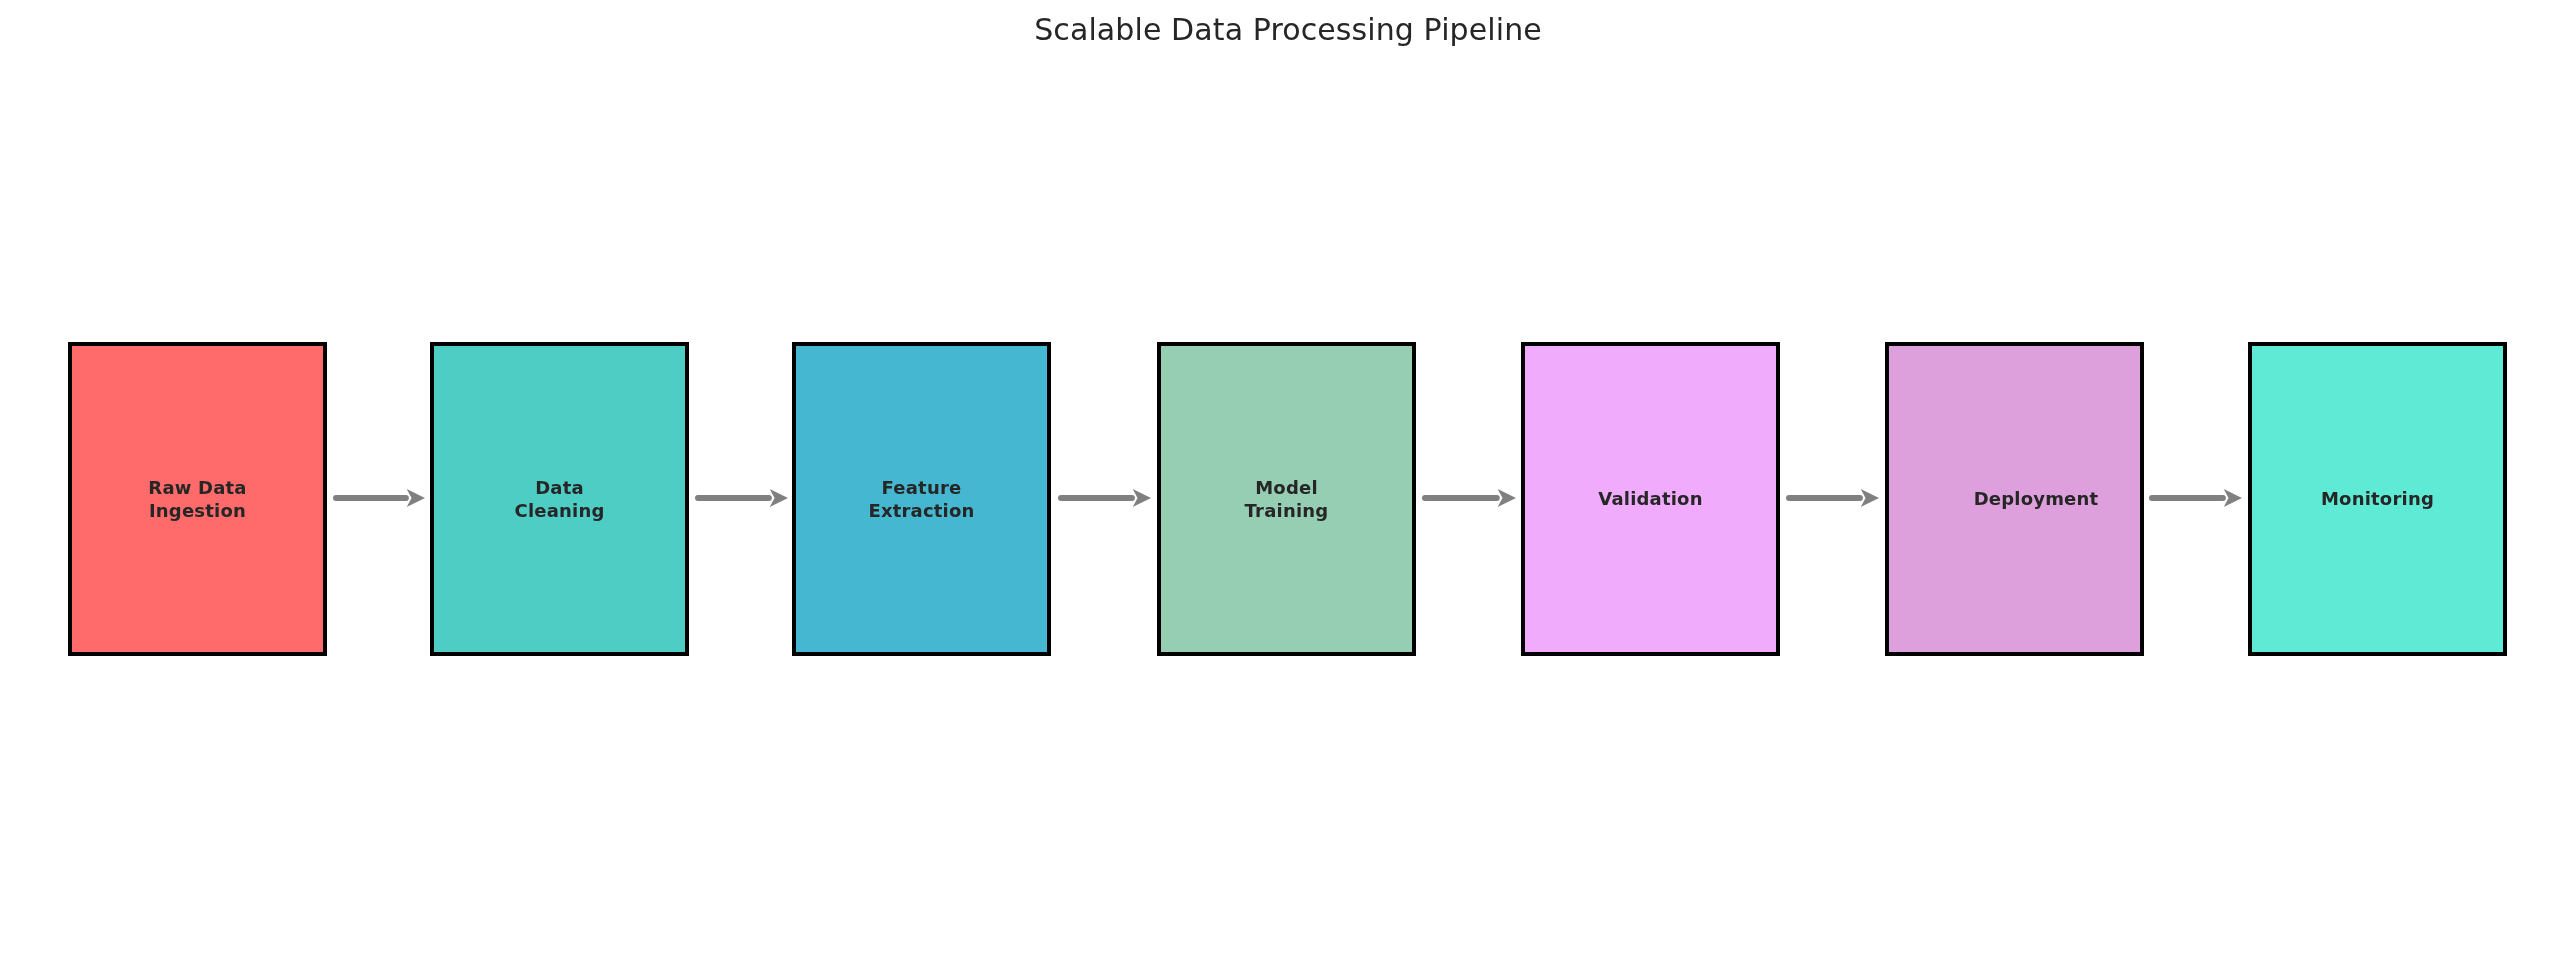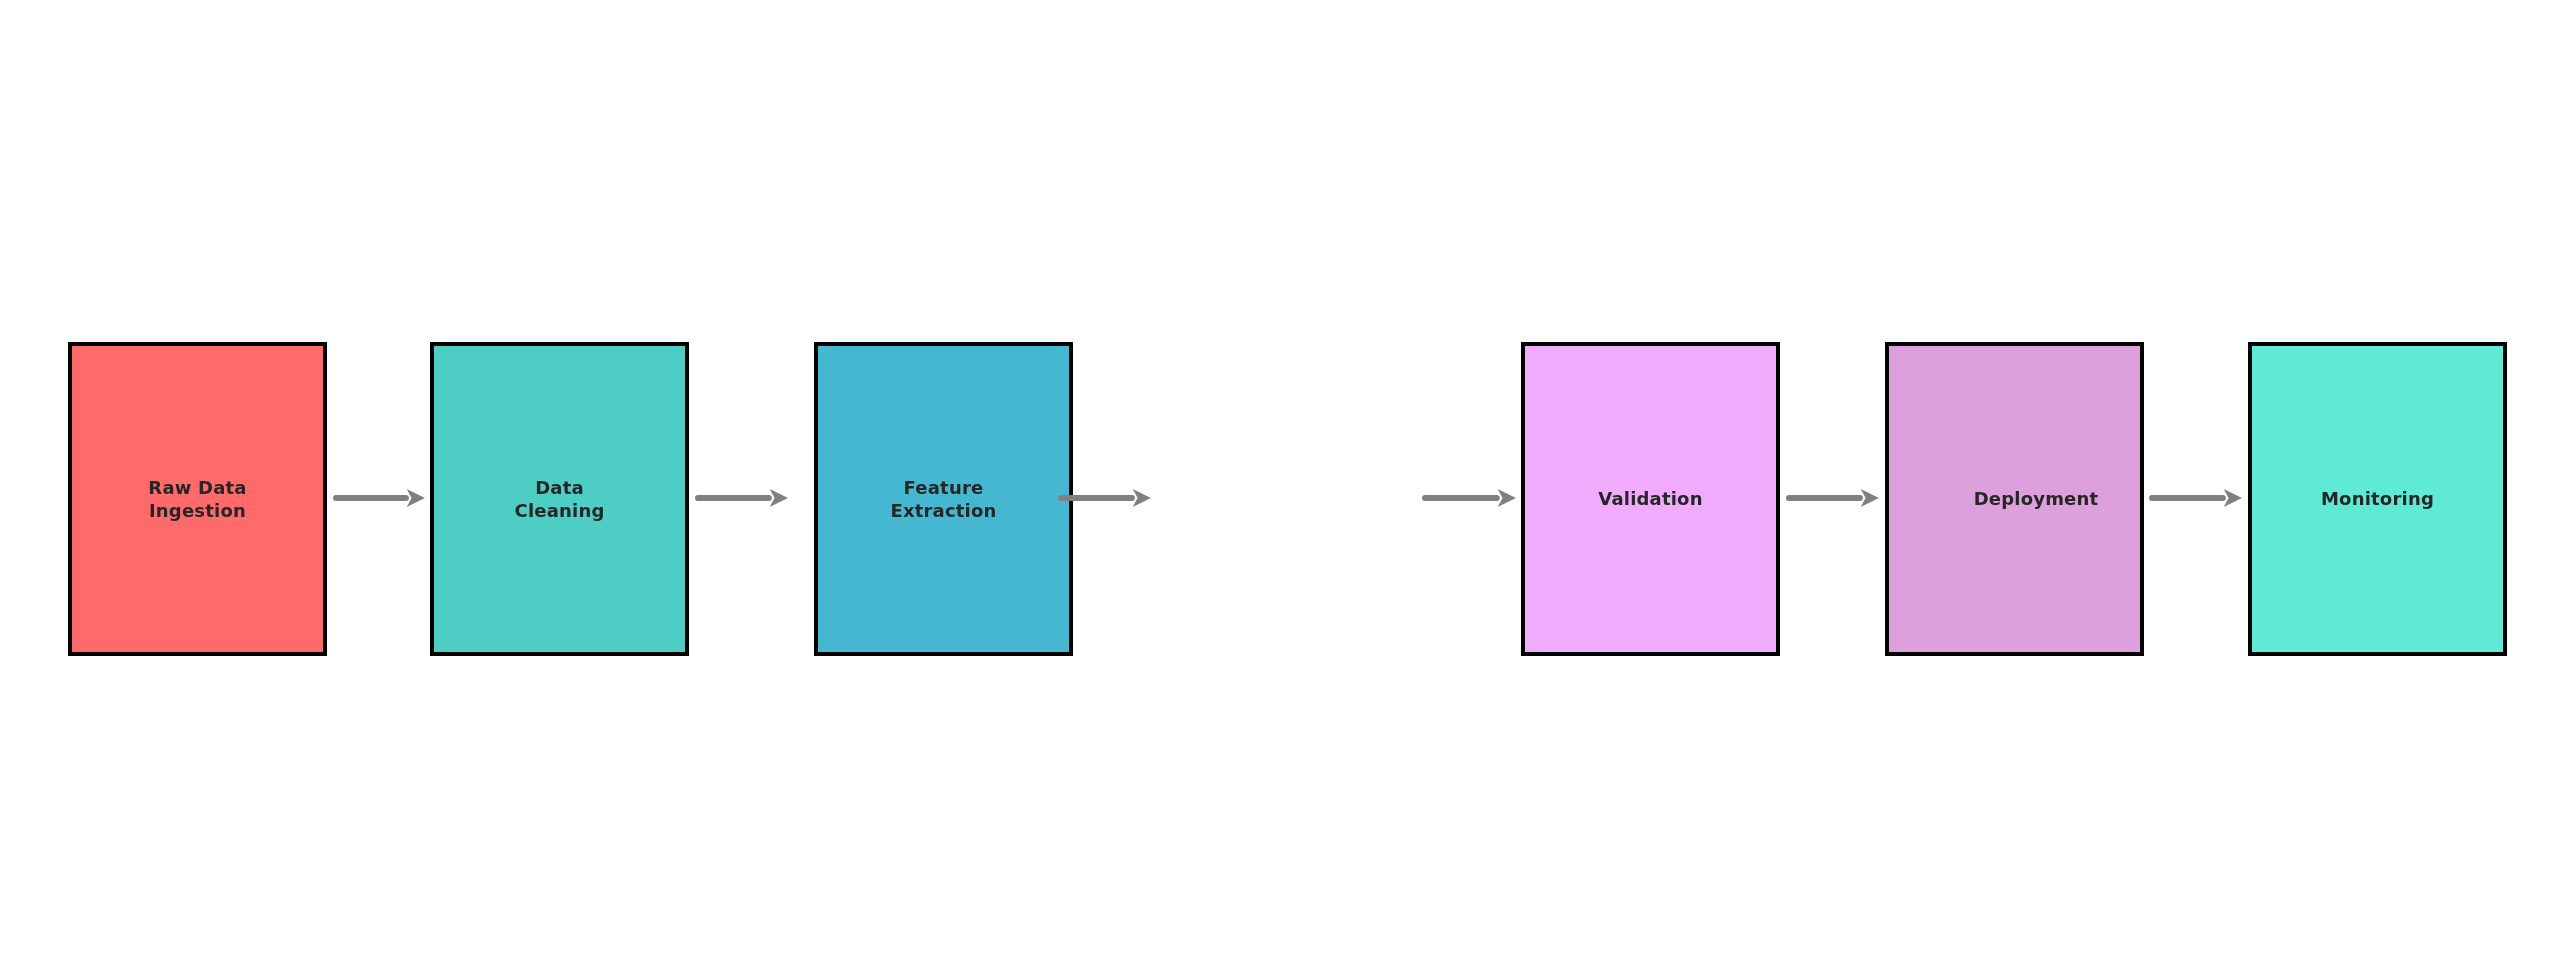--- a/index.html
+++ b/index.html
@@ -83,33 +83,38 @@
     width: 100%;
     height: 100%;
     overflow: visible;
   }
 </style>
 </head>
 <body>
 
 <div id="canvas">
 
+  <div id="diagram-title">Scalable Data Processing Pipeline</div>
 
   <div id="pipeline">
       <div class="stage-node" style="left: 430px; width: 259px; background: rgb(78, 205, 196); border-color: rgb(0, 0, 0); border-width: 4.9px;">
         <div class="stage-label" style="color: rgb(38, 38, 38);">Data
 Cleaning</div>
       </div>
       <div class="stage-node" style="left: 68px; width: 259px; background: rgb(255, 107, 107); border-color: rgb(0, 0, 0); border-width: 4.9px;">
         <div class="stage-label" style="color: rgb(38, 38, 38);">Raw Data
 Ingestion</div>
       </div>
-      <div class="stage-node" style="left: 814px; width: 259px; background: rgb(69, 183, 209); border-color: rgb(0, 0, 0); border-width: 4.9px;">
+      <div class="stage-node" style="left: 792px; width: 259px; background: rgb(69, 183, 209); border-color: rgb(0, 0, 0); border-width: 4.9px;">
         <div class="stage-label" style="color: rgb(38, 38, 38);">Feature
 Extraction</div>
+      </div>
+      <div class="stage-node" style="left: 1157px; width: 259px; background: rgb(150, 206, 180); border-color: rgb(0, 0, 0); border-width: 4.9px;">
+        <div class="stage-label" style="color: rgb(38, 38, 38);">Model
+Training</div>
       </div>
       <div class="stage-node" style="left: 1521px; width: 259px; background: #f0abfc; border-color: rgb(0, 0, 0); border-width: 4.9px;">
         <div class="stage-label" style="color: rgb(38, 38, 38);">Validation</div>
       </div>
       <div class="stage-node" style="left: 1885px; width: 259px; background: rgb(221, 160, 221); border-color: rgb(0, 0, 0); border-width: 4.9px;">
         <div class="stage-label" style="color: rgb(38, 38, 38); margin-left: 43px;">Deployment</div>
       </div>
       <div class="stage-node" style="left: 2248px; width: 259px; background: #5eead4; border-color: rgb(0, 0, 0); border-width: 4.9px;">
         <div class="stage-label" style="color: rgb(38, 38, 38);">Monitoring</div>
       </div>

